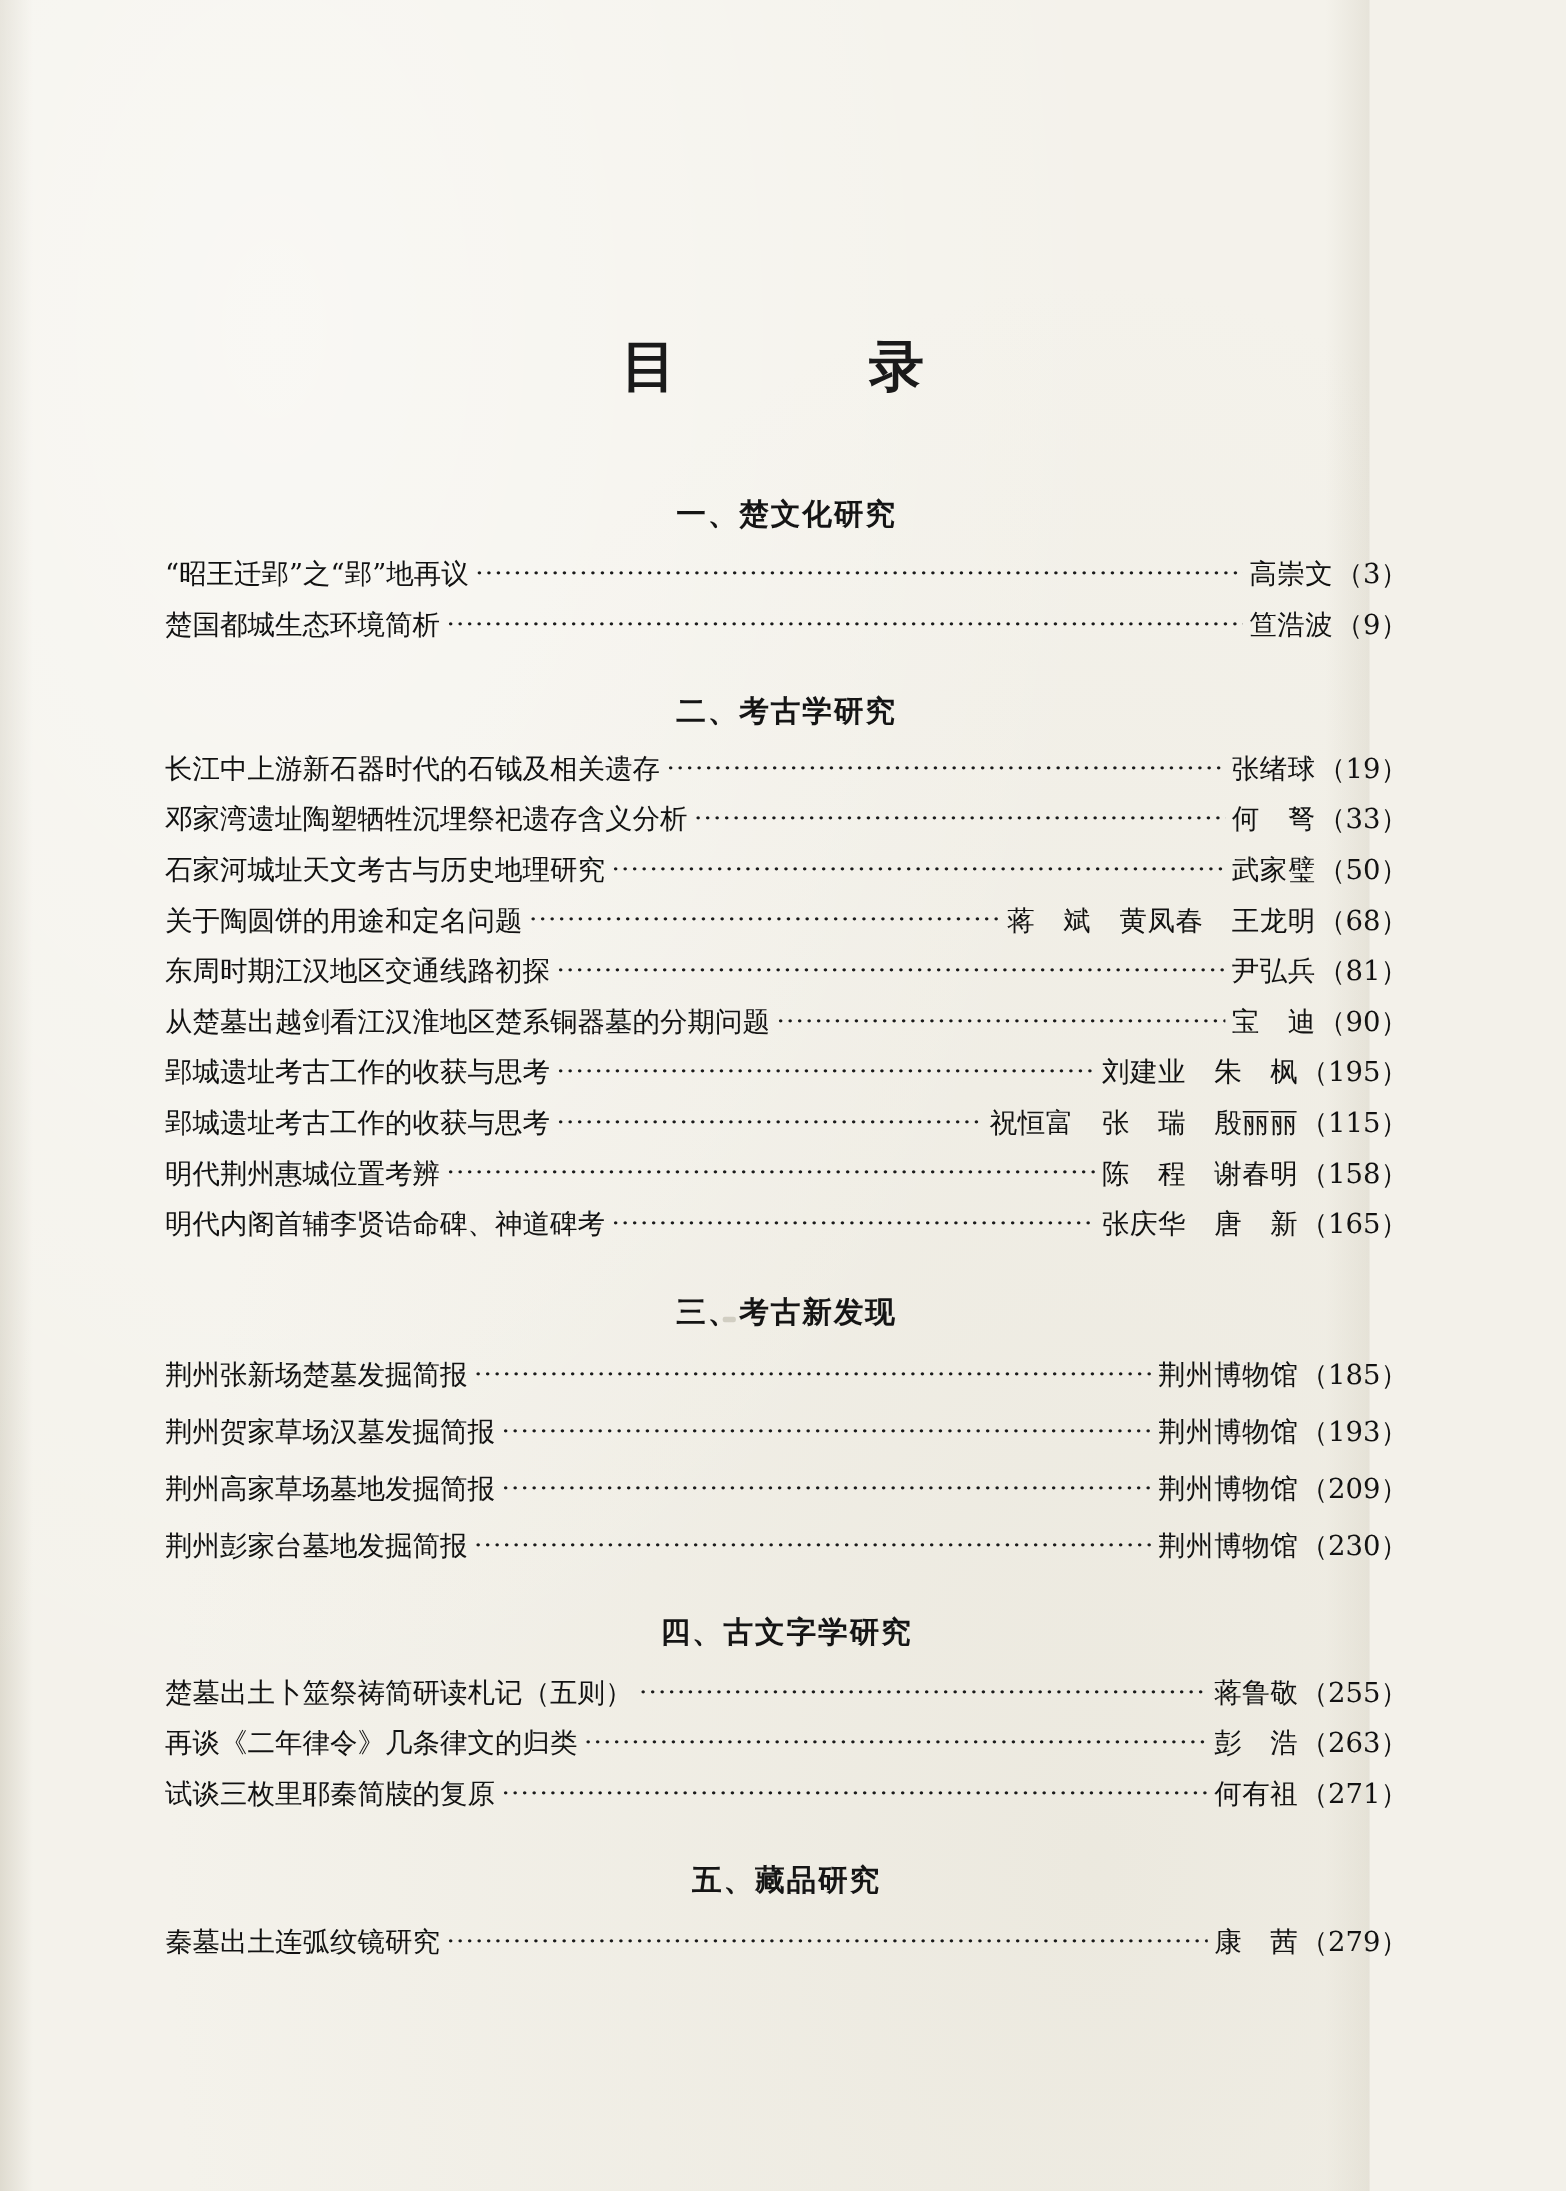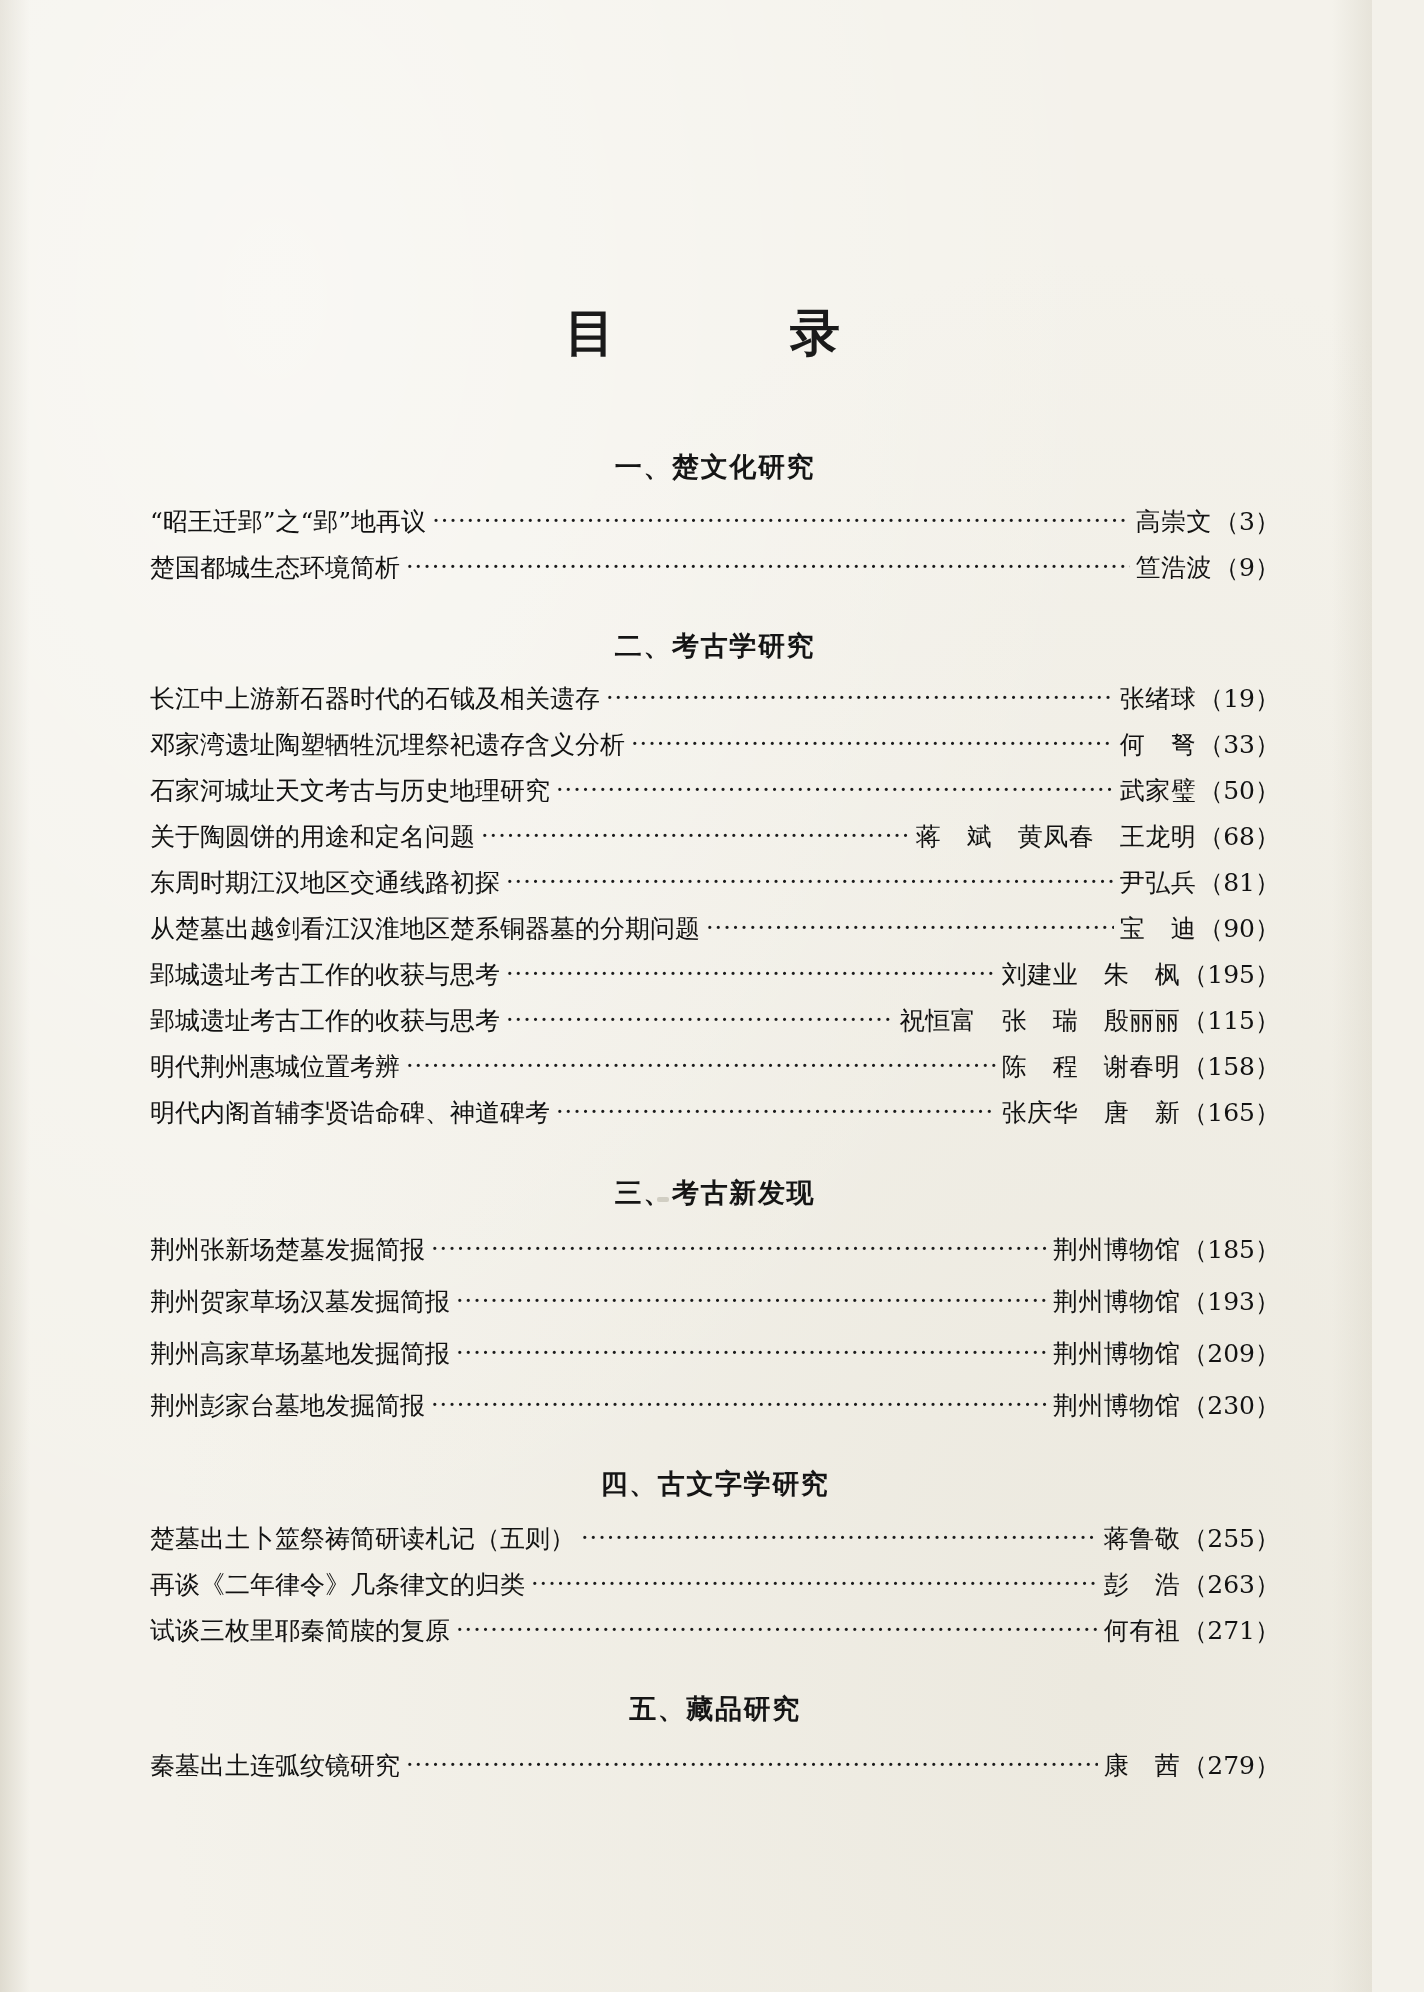--- a/index.html
+++ b/index.html
@@ -8,21 +8,21 @@
   }
   body {
     width: 1424px;
     height: 1992px;
     background: #f3f1ea;
     font-family: "DejaVu Serif", "Liberation Serif", serif;
     overflow: hidden;
   }
   .page {
     position: relative;
-    width: 1372px;
+    width: 1245px;
     height: 1992px;
     background: #f4f2eb;
     background-image:
       linear-gradient(90deg, rgba(205,200,185,0.55) 0px, rgba(240,238,228,0.0) 30px),
       linear-gradient(270deg, rgba(205,200,185,0.35) 0px, rgba(240,238,228,0.0) 40px);
   }
   .paper-texture {
     position: absolute;
     inset: 0;
     pointer-events: none;

